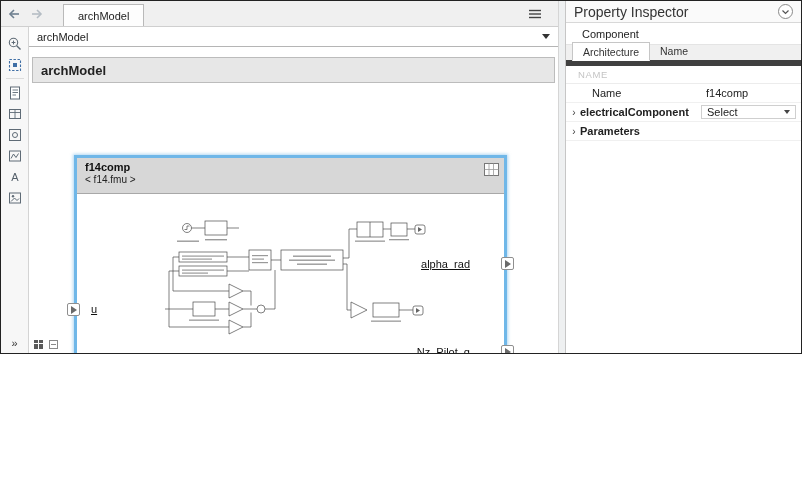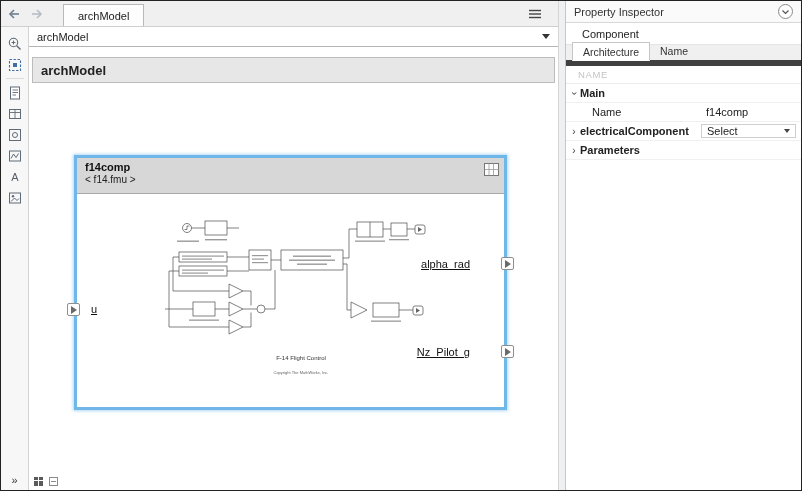--- a/index.html
+++ b/index.html
@@ -1,19 +1,19 @@
 <!DOCTYPE html>
 <html><head>
 <meta charset="utf-8">
 <style>
   * { box-sizing: border-box; margin: 0; padding: 0; }
   html,body { background:#ffffff; }
   body { font-family:"Liberation Sans", sans-serif; }
 
-  .window { width:802px; height:491px; border:1px solid #222; display:flex; background:#a21caf; overflow:hidden; }
+  .window { width:802px; height:354px; border:1px solid #222; display:flex; background:#a21caf; overflow:hidden; }
 
   
   .main { width:557px; flex-shrink:0; display:flex; flex-direction:column; }
 
   .tab-bar { height:26px; background:#f0f0f0; border-bottom:1px solid #cfcfcf; display:flex; align-items:center; flex-shrink:0; }
   .nav-btn { width:20px; height:20px; display:flex; align-items:center; justify-content:center; margin-left:3px; }
   .doc-tab { margin-left:16px; align-self:flex-end; height:22px; background:#fdfdfd; border:1px solid #b9b9b9; border-bottom:none; padding:0 14px; font-size:11px; color:#222; display:flex; align-items:center; }
   .tabbar-menu { margin-left:auto; margin-right:14px; width:18px; height:16px; display:flex; align-items:center; justify-content:center; }
 
   .content { flex:1; display:flex; min-height:0; }
@@ -43,21 +43,21 @@
   .port-tri { width:0; height:0; border-left:6px solid #6a6a6a; border-top:4px solid transparent; border-bottom:4px solid transparent; }
   .port-label { position:absolute; font-size:11px; color:#111; white-space:nowrap;text-decoration:underline; }
 
   .canvas-badges { position:absolute; left:4px; bottom:3px; display:flex; gap:4px; align-items:center; }
 
   
   .splitter { width:8px; background:#eef0f1; border-left:1px solid #d5d5d5; border-right:1px solid #c6c6c6; flex-shrink:0; }
 
   
   .inspector { flex:1; background:#fff; display:flex; flex-direction:column; min-width:0; }
-  .insp-header { height:22px; background:#fafafa; border-bottom:1px solid #d8d8d8; display:flex; align-items:center; padding:0 8px; font-size:11px; color:#333; flex-shrink:0; }
+  .insp-header { height:22px; background:#fafafa; border-bottom:1px solid #d8d8d8; display:flex; align-items:center; padding:0 8px; font-size:14px; color:#333; flex-shrink:0; }
   .circle-btn { margin-left:auto; width:15px; height:15px; border:1px solid #8a8a8a; border-radius:50%; background:#fff; display:flex; align-items:center; justify-content:center; }
   .obj-row { height:22px; border-bottom:1px solid #e4e4e4; display:flex; align-items:center; padding:0 16px; font-size:11px; color:#222; flex-shrink:0; }
 
   .insp-tabs { height:21px; background:#f0f0f0; border-bottom:6px solid #404040; display:flex; align-items:flex-end; padding-left:6px; flex-shrink:0;text-align:center; }
   .itab { height:19px; padding:0 10px; font-size:10.5px; color:#333; display:flex; align-items:center; }
   .itab.active { background:#fff; border:1px solid #c6c6c6; border-bottom:1px solid #fff; margin-bottom:-1px; }
 
   .grid-head { height:18px; border-bottom:1px solid #ececec; display:flex; align-items:stretch; font-size:9.5px; color:#c4c4c4; letter-spacing:.6px; flex-shrink:0; }
   .gh-name { width:135px; display:flex; align-items:center; padding-left:12px; }
   .gh-value { flex:1; border-left:1px solid #ececec; display:flex; align-items:center; padding-left:6px; }
@@ -312,24 +312,20 @@
 
     <div class="insp-tabs">
       <div class="itab active">Architecture</div>
       <div class="itab">Name</div>
     </div>
 
     <div class="grid-head">
       <div class="gh-name">NAME</div>
     </div>
 
-    <div class="prow">
-      <span class="chev exp">›</span>
-      <span class="sec-label">Main</span>
-    </div>
 
     <div class="prow">
       <span class="child-label">Name</span>
       <div class="pval">f14comp</div>
     </div>
 
 
     <div class="prow">
       <span class="chev">›</span>
       <span class="sec-label">electricalComponent</span>

